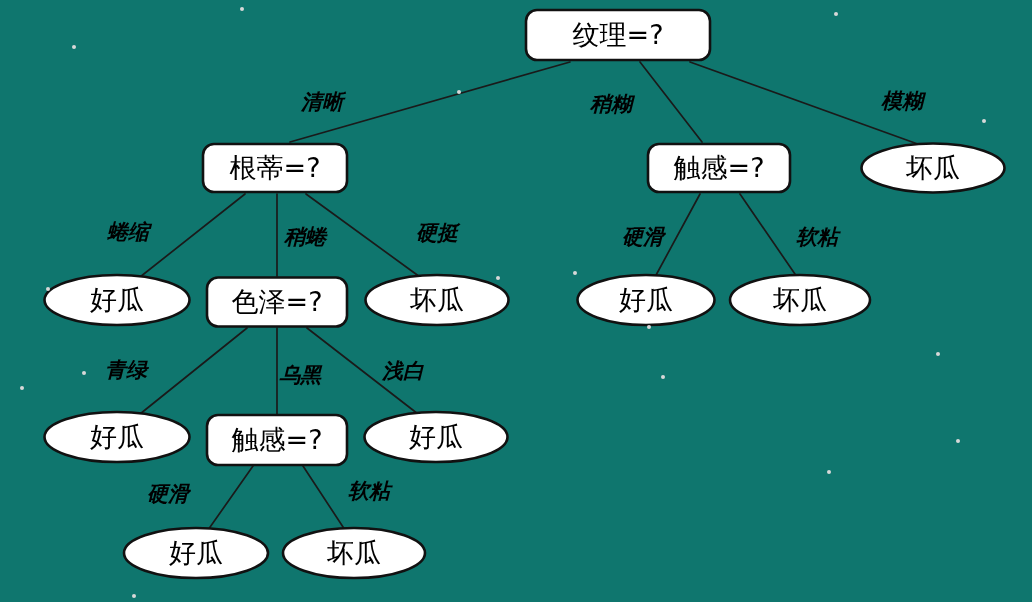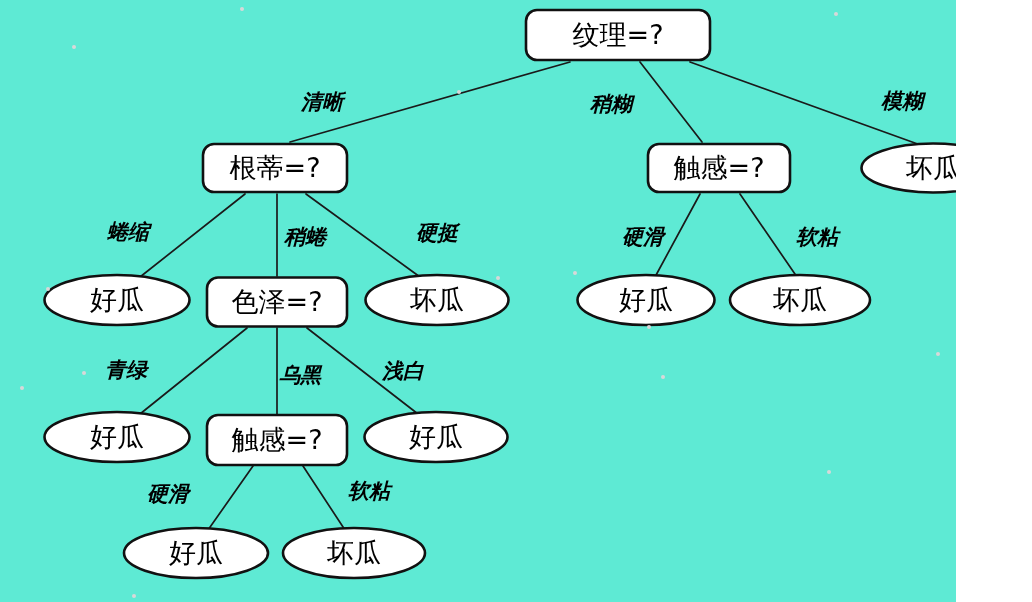--- a/index.html
+++ b/index.html
@@ -2,23 +2,23 @@
 <html><head>
 <meta charset="utf-8">
 <style>
   html, body {
     margin: 0;
     padding: 0;
     background: #ffffff;
   }
   #page {
     position: relative;
-    width: 956px;
+    width: 1032px;
     height: 602px;
-    background: #5eead4;
+    background: #0f766e;
     overflow: hidden;
     font-family: "DejaVu Sans", "Liberation Sans", sans-serif;
   }
   #tree-svg {
     position: absolute;
     left: 0;
     top: 0;
     width: 1032px;
     height: 602px;
   }

